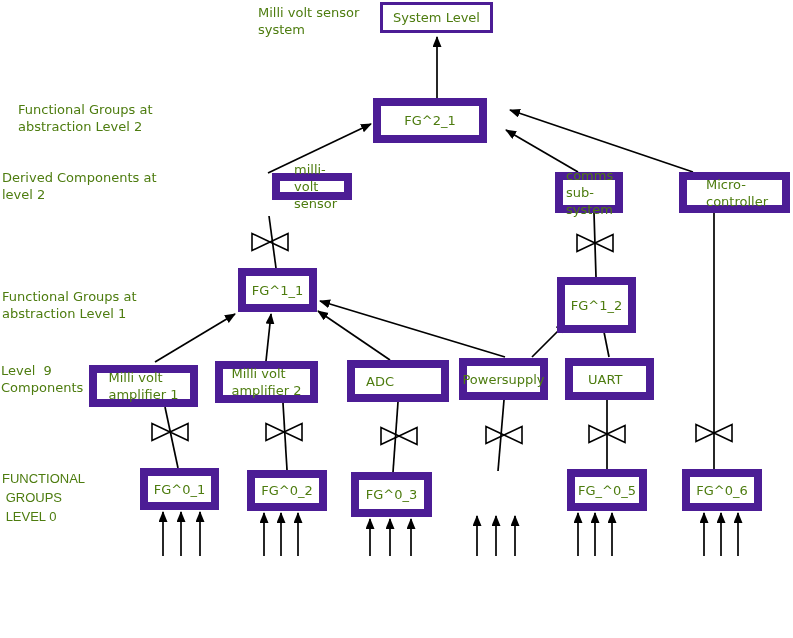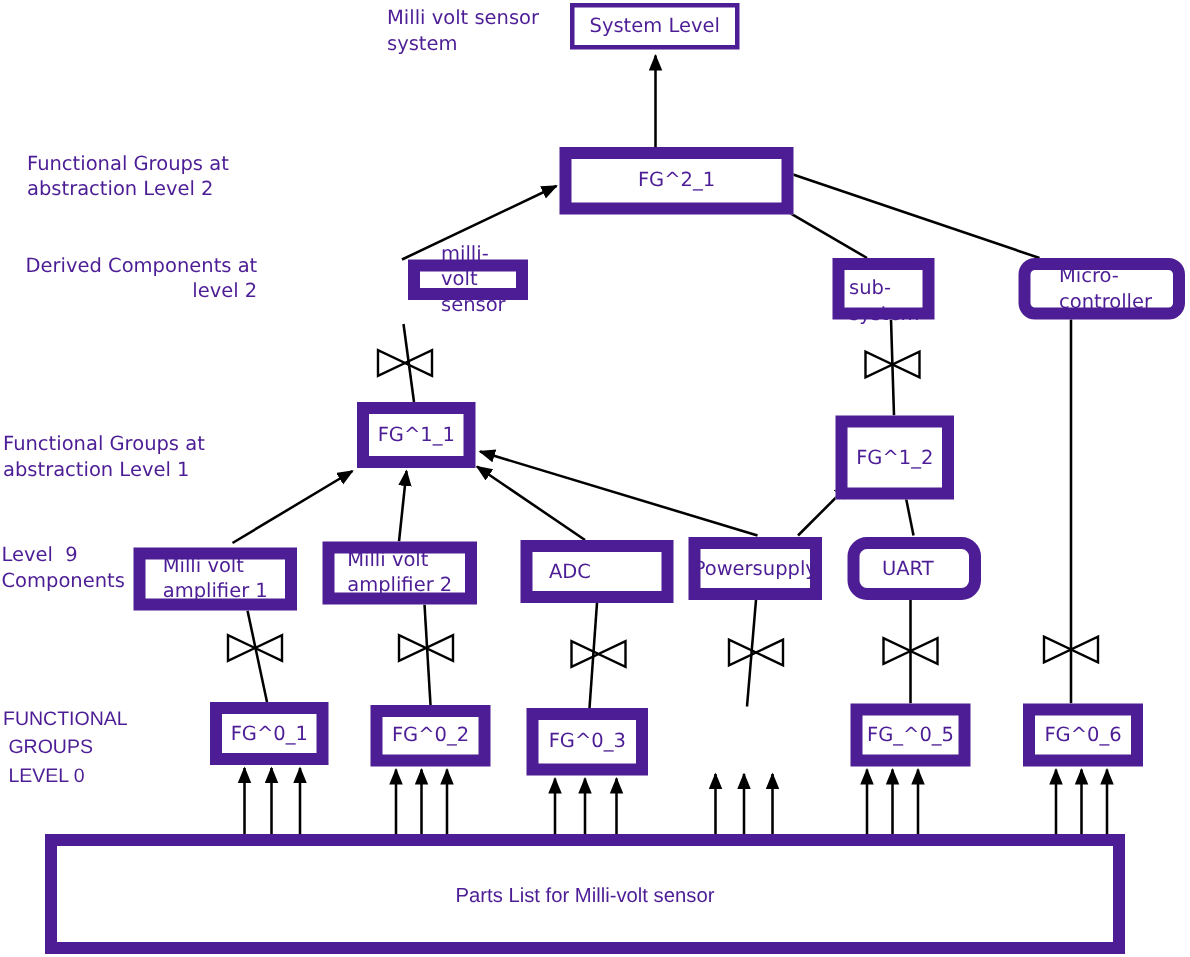--- a/index.html
+++ b/index.html
@@ -1,18 +1,18 @@
 <!DOCTYPE html>
 <html><head>
 <meta charset="utf-8">
 <style>
   html,body{margin:0;padding:0;background:#ffffff;}
   #stage{
     position:relative;width:793px;height:638px;background:#ffffff;
-    font-family:"DejaVu Sans",sans-serif;color:#4c1d95;overflow:hidden;
+    font-family:"DejaVu Sans",sans-serif;color:#4d7c0f;overflow:hidden;
   }
   #wires{position:absolute;left:0;top:0;width:793px;height:638px;}
   .box{
     position:absolute;border:8px solid #4c1d95;background:#fff;
     display:flex;align-items:center;justify-content:center;
     font-size:13px;line-height:17px;white-space:pre-line;text-align:left;
     box-sizing:border-box;
   }
   .box.alignl{justify-content:flex-start;}
   .lbl{
@@ -92,52 +92,51 @@
       <use href="#bt" transform="translate(504,435)"></use>
       <use href="#bt" transform="translate(607,434)"></use>
       <use href="#bt" transform="translate(714,433)"></use>
     </g>
   </svg>
 
   <div class="lbl" style="left:258px;top:4px;">Milli volt sensor
 system</div>
   <div class="lbl" style="left:18px;top:101px;">Functional Groups at
 abstraction Level 2</div>
-  <div class="lbl" style="left:17px;top:169px;text-align:right;">Derived Components at
+  <div class="lbl" style="left:2px;top:169px;">Derived Components at
 level 2</div>
   <div class="lbl" style="left:2px;top:288px;">Functional Groups at
 abstraction Level 1</div>
   <div class="lbl" style="left:1px;top:362px;">Level  9
 Components</div>
   <div class="lbl helv" id="fg-level0-label" style="left:2px;top:469px;">FUNCTIONAL
  GROUPS
  LEVEL 0</div>
 
   <div class="box" style="left:380px;top:2px;width:113px;height:31px;border-width:3px;">System Level</div>
-  <div class="box" style="left:373px;top:98px;width:156px;height:45px;">FG^2_1</div>
+  <div class="box" style="left:373px;top:98px;width:114px;height:45px;">FG^2_1</div>
 
   <div class="box alignl" style="left:228px;top:173px;width:80px;height:27px;padding-left:14px;margin-left:44px;">milli-volt
 sensor</div>
   <div class="box alignl" style="left:555px;top:172px;width:68px;height:41px;padding-left:3px;">comms
 sub-system</div>
-  <div class="box alignl" style="left:679px;top:172px;width:111px;height:41px;padding-left:19px;border-radius:11px;">Micro-
+  <div class="box alignl" style="left:679px;top:172px;width:111px;height:41px;padding-left:19px;">Micro-
 controller</div>
 
   <div class="box" style="left:238px;top:268px;width:79px;height:44px;">FG^1_1</div>
   <div class="box" style="left:557px;top:277px;width:79px;height:56px;">FG^1_2</div>
 
   <div class="box" style="left:89px;top:365px;width:109px;height:42px;">Milli volt
 amplifier 1</div>
   <div class="box" style="left:215px;top:361px;width:103px;height:42px;">Milli volt
 amplifier 2</div>
   <div class="box alignl" style="left:347px;top:360px;width:102px;height:42px;padding-left:11px;">ADC</div>
   <div class="box" style="left:459px;top:358px;width:89px;height:42px;">Powersupply</div>
-  <div class="box alignl" style="left:565px;top:358px;width:89px;height:42px;padding-left:15px;border-radius:13px;">UART</div>
+  <div class="box alignl" style="left:565px;top:358px;width:89px;height:42px;padding-left:15px;">UART</div>
 
   <div class="box" style="left:140px;top:468px;width:79px;height:42px;">FG^0_1</div>
   <div class="box" style="left:247px;top:470px;width:80px;height:41px;">FG^0_2</div>
   <div class="box" style="left:351px;top:472px;width:81px;height:45px;">FG^0_3</div>
   <div class="box" style="left:567px;top:469px;width:80px;height:42px;">FG_^0_5</div>
   <div class="box" style="left:682px;top:469px;width:80px;height:42px;">FG^0_6</div>
 
-  <div class="box" id="parts-list-box" style="left:30px;top:556px;width:720px;height:80px;">Parts List for Milli-volt sensor</div>
 
 </div>
 
 </body></html>

